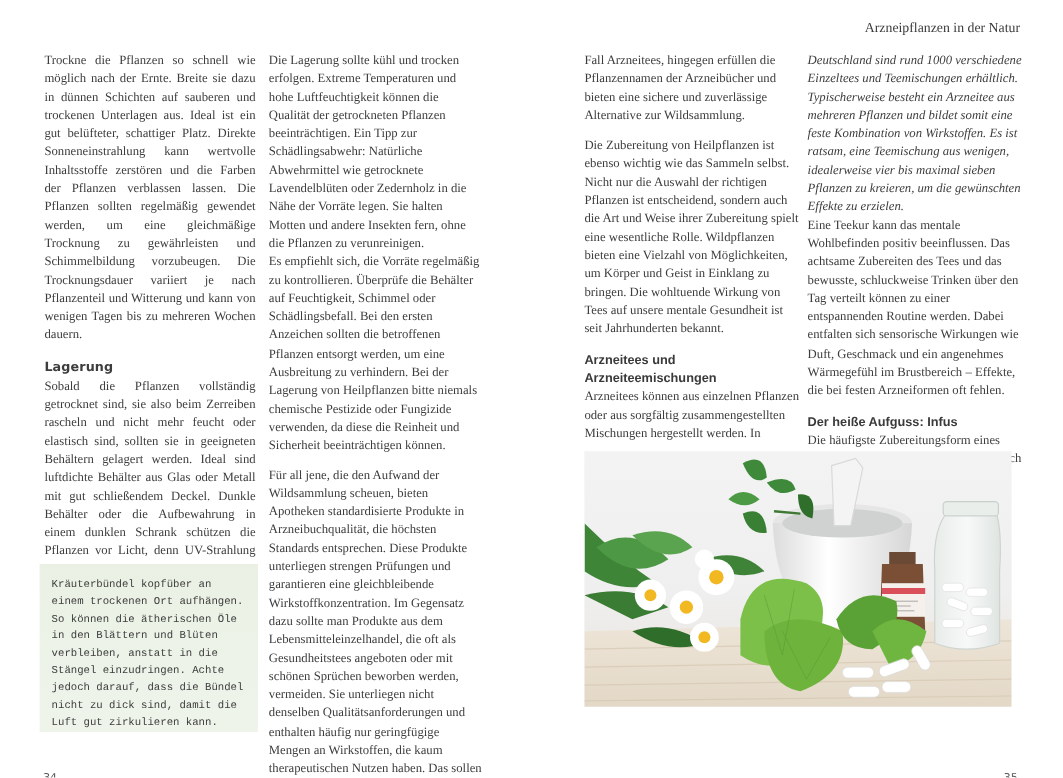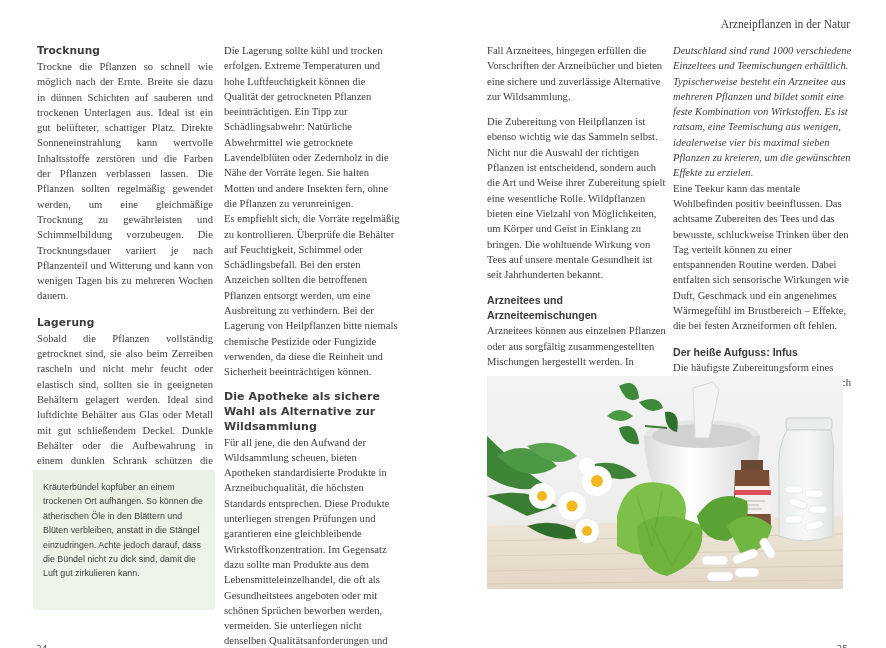--- a/index.html
+++ b/index.html
@@ -34,21 +34,21 @@
   .tip-box {
     position: absolute; left: 33px; top: 470px; width: 182px; height: 140px;
     background: linear-gradient(180deg, #eaf1e4 0%, #eef4ea 100%);
     padding: 10px 10px 8px 10px;
   }
   .tip-title {
     font-family: "Liberation Serif", serif; font-size: 14.5px; color: #4a5248;
     letter-spacing: 0.2px; margin-bottom: 11px;
   }
   .tip-text {
-    font-family: Liberation Sans, sans-serif; font-size: 8.9px; line-height: 14.4px; color: #3d3d3d;
+    font-family: Liberation Mono, monospace; font-size: 8.9px; line-height: 14.4px; color: #3d3d3d;
   }
 
   .page-num {
     position: absolute; top: 644px; font-family: "DejaVu Sans", sans-serif;
     font-size: 9px; color: #555;
   }
 
   .figure {
     position: absolute; left: 487px; top: 376px; width: 356px; height: 213px;
     background: linear-gradient(180deg, #f3f3f3 0%, #efefef 55%, #e9e4dc 100%);
@@ -61,47 +61,45 @@
   }
 </style>
 </head>
 <body>
 
 <div class="spread">
 
   <div class="page page-left">
 
     <div class="col" style="left:37px; top:43px; width:176px;">
-      <h2 class="sec">Trocknung</h2>
       <p style="text-align:justify; hyphens:auto;" lang="de">Trockne die Pflanzen so schnell wie möglich nach der Ernte. Breite sie dazu in dünnen Schichten auf sauberen und trockenen Unterlagen aus. Ideal ist ein gut belüfteter, schattiger Platz. Direkte Sonneneinstrahlung kann wertvolle Inhaltsstoffe zerstören und die Farben der Pflanzen verblassen lassen. Die Pflanzen sollten regelmäßig gewendet werden, um eine gleichmäßige Trocknung zu gewährleisten und Schimmelbildung vorzubeugen. Die Trocknungsdauer variiert je nach Pflanzenteil und Witterung und kann von wenigen Tagen bis zu mehreren Wochen dauern.</p>
       <div class="gap" style="height:11px;"></div>
       <h2 class="sec">Lagerung</h2>
       <p style="text-align:justify; hyphens:auto;" lang="de">Sobald die Pflanzen vollständig getrocknet sind, sie also beim Zerreiben rascheln und nicht mehr feucht oder elastisch sind, sollten sie in geeigneten Behältern gelagert werden. Ideal sind luftdichte Behälter aus Glas oder Metall mit gut schließendem Deckel. Dunkle Behälter oder die Aufbewahrung in einem dunklen Schrank schützen die Pflanzen vor Licht, denn UV-Strahlung kann die Wirkstoffe zerstören. Beschrifte jedes Gefäß mit dem Pflanzennamen und dem Erntedatum, um den Überblick zu behalten.</p>
     </div>
 
     <div class="tip-box">
       <div class="tip-text" lang="de" style="hyphens:auto;">Kräuterbündel kopfüber an einem trockenen Ort aufhängen. So können die ätherischen Öle in den Blättern und Blüten verbleiben, anstatt in die Stängel einzudringen. Achte jedoch darauf, dass die Bündel nicht zu dick sind, damit die Luft gut zirkulieren kann.</div>
     </div>
 
     <div class="col" style="left:224px; top:43px; width:178px;">
       <p style="hyphens:auto;" lang="de">Die Lagerung sollte kühl und trocken erfolgen. Extreme Temperaturen und hohe Luftfeuchtigkeit können die Qualität der getrockneten Pflanzen beeinträchtigen. Ein Tipp zur Schädlingsabwehr: Natürliche Abwehrmittel wie getrocknete Lavendelblüten oder Zedernholz in die Nähe der Vorräte legen. Sie halten Motten und andere Insekten fern, ohne die Pflanzen zu verunreinigen.</p>
       <p style="hyphens:auto;" lang="de">Es empfiehlt sich, die Vorräte regelmäßig zu kontrollieren. Überprüfe die Behälter auf Feuchtigkeit, Schimmel oder Schädlingsbefall. Bei den ersten Anzeichen sollten die betroffenen Pflanzen entsorgt werden, um eine Ausbreitung zu verhindern. Bei der Lagerung von Heilpflanzen bitte niemals chemische Pestizide oder Fungizide verwenden, da diese die Reinheit und Sicherheit beeinträchtigen können.</p>
       <div class="gap" style="height:9px;"></div>
-      <h2 class="sec big">Die Apotheke als sichere Wahl als Alternative zur Wildsammlung</h2>
       <p style="hyphens:auto;" lang="de">Für all jene, die den Aufwand der Wildsammlung scheuen, bieten Apotheken standardisierte Produkte in Arzneibuchqualität, die höchsten Standards entsprechen. Diese Produkte unterliegen strengen Prüfungen und garantieren eine gleichbleibende Wirkstoffkonzentration. Im Gegensatz dazu sollte man Produkte aus dem Lebensmitteleinzelhandel, die oft als Gesundheitstees angeboten oder mit schönen Sprüchen beworben werden, vermeiden. Sie unterliegen nicht denselben Qualitätsanforderungen und enthalten häufig nur geringfügige Mengen an Wirkstoffen, die kaum therapeutischen Nutzen haben. Das sollen sie auch nicht, denn hier handelt es sich um Lebensmittel und nicht um Arzneimittel. Apothekenprodukte, in dem</p>
     </div>
 
     <div class="page-num" style="left:36px;">34</div>
   </div>
 
   <div class="page page-right">
     <div class="running-head">Arzneipflanzen in der Natur</div>
 
     <div class="col" style="left:44px; top:43px; width:180px;">
-      <p style="hyphens:auto;" lang="de">Fall Arzneitees, hingegen erfüllen die Vorschriften der Arzneibücher und bieten eine sichere und zuverlässige Alternative zur Wildsammlung.</p>
+      <p style="hyphens:auto;" lang="de">Fall Arzneitees, hingegen erfüllen die Pflanzennamen der Arzneibücher und bieten eine sichere und zuverlässige Alternative zur Wildsammlung.</p>
       <div class="gap" style="height:10px;"></div>
       <p style="hyphens:auto;" lang="de">Die Zubereitung von Heilpflanzen ist ebenso wichtig wie das Sammeln selbst. Nicht nur die Auswahl der richtigen Pflanzen ist entscheidend, sondern auch die Art und Weise ihrer Zubereitung spielt eine wesentliche Rolle. Wildpflanzen bieten eine Vielzahl von Möglichkeiten, um Körper und Geist in Einklang zu bringen. Die wohltuende Wirkung von Tees auf unsere mentale Gesundheit ist seit Jahrhunderten bekannt.</p>
       <div class="gap" style="height:11px;"></div>
       <h3 class="sub">Arzneitees und Arzneiteemischungen</h3>
       <p style="hyphens:auto;" lang="de">Arzneitees können aus einzelnen Pflanzen oder aus sorgfältig zusammengestellten Mischungen hergestellt werden. In</p>
     </div>
 
     <div class="col" style="left:230px; top:43px; width:180px;">
       <p style="hyphens:auto;font-style:italic;" lang="de">Deutschland sind rund 1000 verschiedene Einzeltees und Teemischungen erhältlich. Typischerweise besteht ein Arzneitee aus mehreren Pflanzen und bildet somit eine feste Kombination von Wirkstoffen. Es ist ratsam, eine Teemischung aus wenigen, idealerweise vier bis maximal sieben Pflanzen zu kreieren, um die gewünschten Effekte zu erzielen.</p>
       <p style="hyphens:auto;" lang="de">Eine Teekur kann das mentale Wohlbefinden positiv beeinflussen. Das achtsame Zubereiten des Tees und das bewusste, schluckweise Trinken über den Tag verteilt können zu einer entspannenden Routine werden. Dabei entfalten sich sensorische Wirkungen wie Duft, Geschmack und ein angenehmes Wärmegefühl im Brustbereich – Effekte, die bei festen Arzneiformen oft fehlen.</p>

